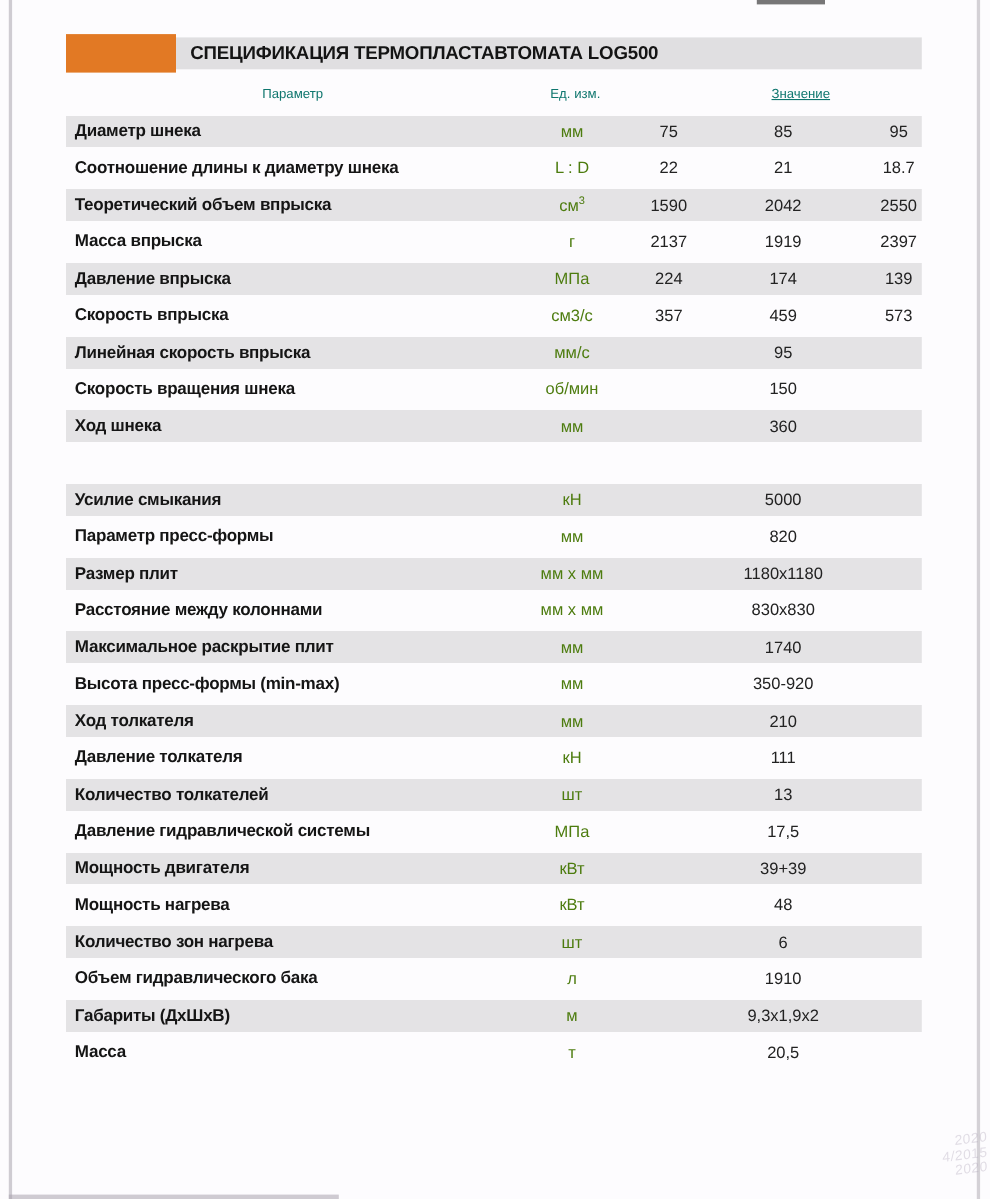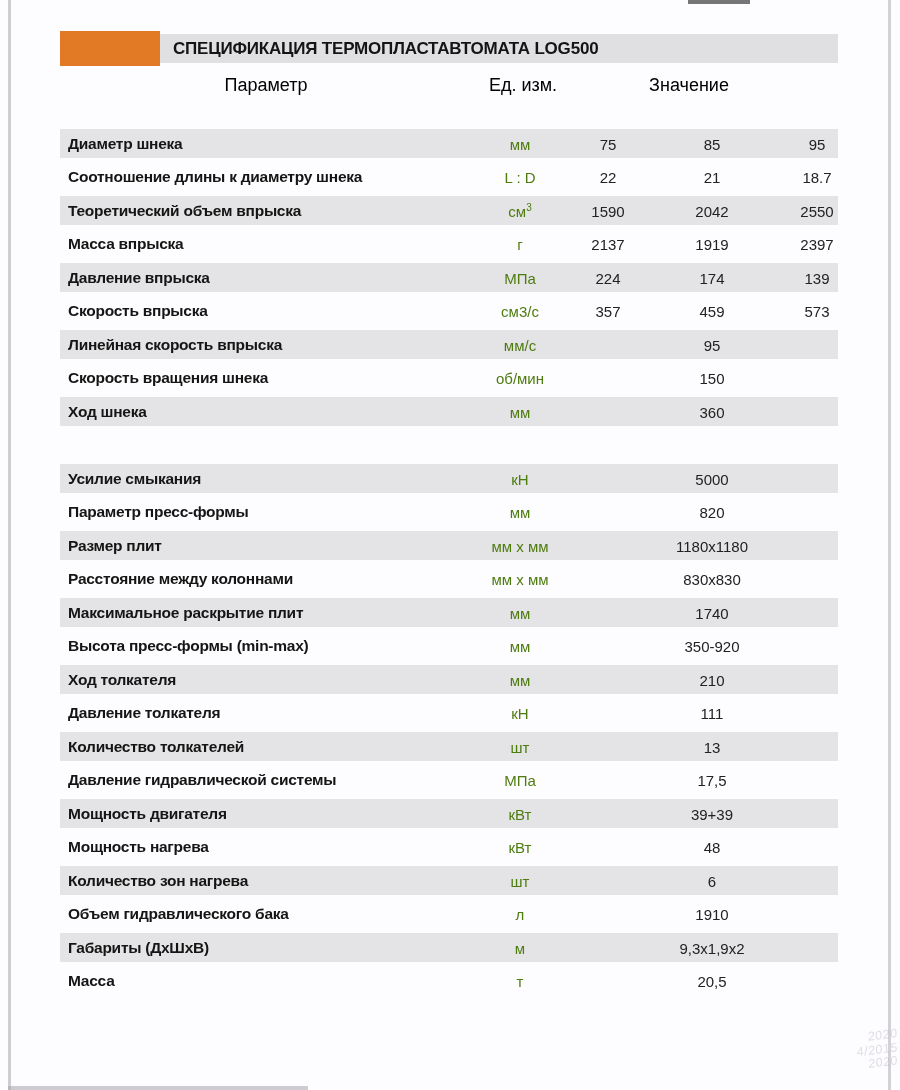--- a/index.html
+++ b/index.html
@@ -22,27 +22,27 @@
   .orange-block{position:absolute;left:60px;top:31px;width:100px;height:35px;background:#e27924;}
   .title-bar{position:absolute;left:160px;top:34px;width:678px;height:29px;background:#e0dfe1;}
   .title-bar .t{
     display:block;padding-left:13px;line-height:29px;
     font-size:17px;font-weight:700;letter-spacing:-0.2px;color:#141414;
     white-space:nowrap;
   }
 
   
   .colheads{position:absolute;left:60px;top:73px;width:778px;height:24px;}
-  .ch{position:absolute;top:0;line-height:24px;font-size:18px;color:#000000;transform:translateX(-50%);white-space:nowrap;}
+  .ch{position:absolute;top:0;line-height:24px;font-size:12px;color:#0f766e;transform:translateX(-50%);white-space:nowrap;}
   .ch-param{left:206px;}
   .ch-unit{left:463px;}
-  .ch-value{left:629px;}
-
-  
-  #table{position:absolute;left:60px;top:103px;width:778px;margin-top:24px;}
+  .ch-value{left:668px;text-decoration:underline;}
+
+  
+  #table{position:absolute;left:60px;top:103px;width:778px;}
   .section{position:relative;}
   .section + .section{margin-top:33.5px;}
   .row{
     position:relative;height:33.5px;
     padding:2px 0 2.5px 0;box-sizing:border-box;
     background-clip:content-box;
   }
   .row.shaded{background-color:#e4e3e5;}
   .cell{position:absolute;top:50%;transform:translateY(-50%);white-space:nowrap;}
   .param{left:8px;font-size:15.5px;font-weight:700;letter-spacing:-0.25px;color:#151515;}

